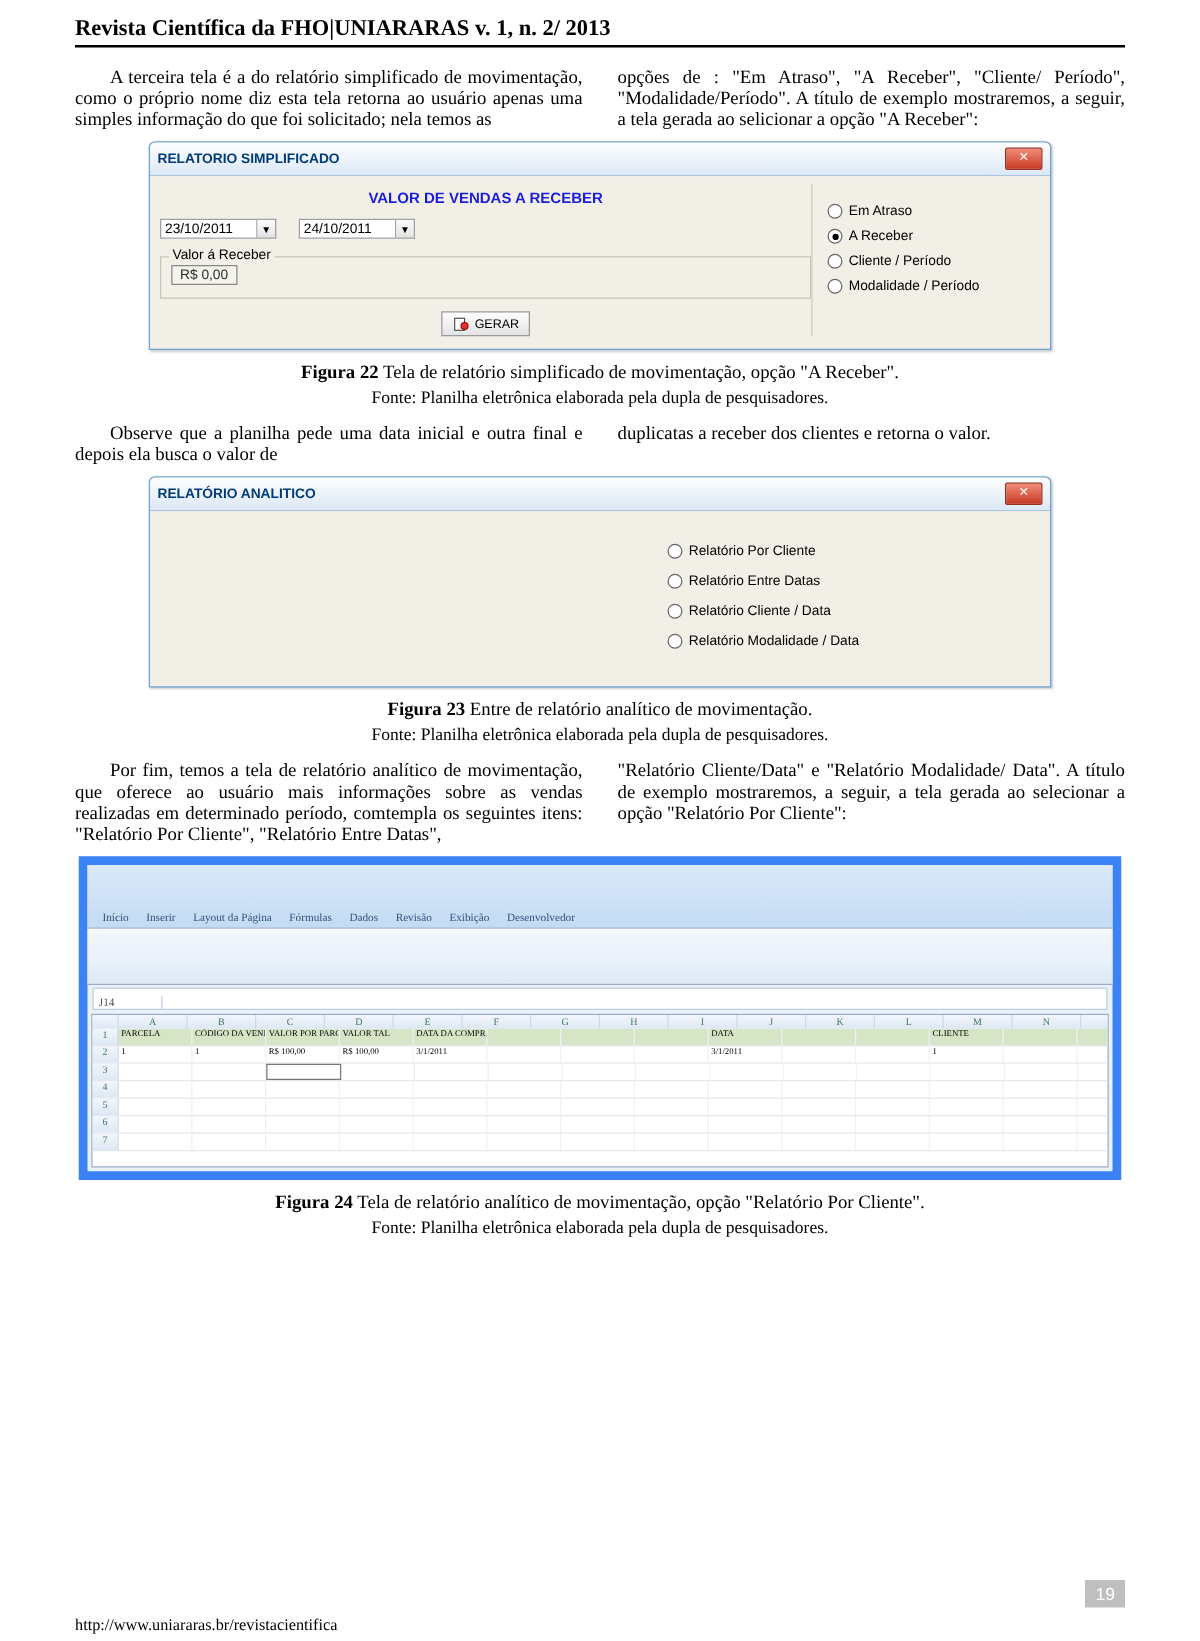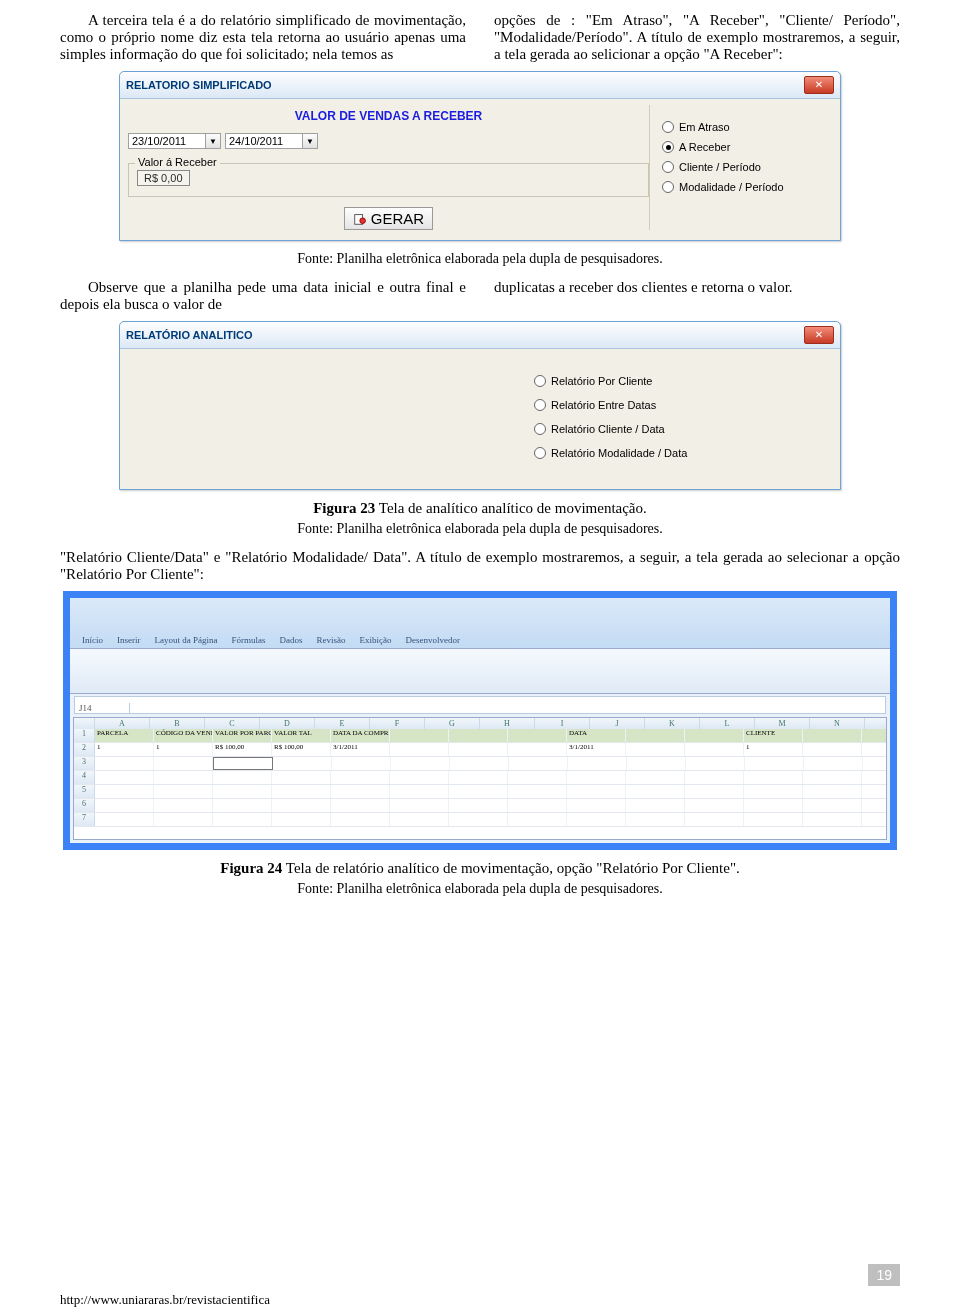--- a/index.html
+++ b/index.html
@@ -14,29 +14,29 @@
   .page-num{position:absolute;bottom:36px;right:60px;background:#bfbfbf;color:#fff;font-family:Arial,sans-serif;font-size:14px;padding:3px 8px}
   
   .win{font-family:"Segoe UI",Tahoma,sans-serif;font-size:11px;border:1px solid #6ea3d8;border-radius:5px 5px 0 0;background:#f2efe6;margin:0 auto 10px auto;box-shadow:1px 1px 2px rgba(0,0,0,.2)}
   .win1{width:720px}
   .titlebar{background:linear-gradient(#fefefe,#dbe8f6);border-bottom:1px solid #aac4e0;padding:4px 6px;display:flex;justify-content:space-between;align-items:center;border-radius:5px 5px 0 0}
   .titlebar .t{color:#003b78;font-weight:bold}
   .closebtn{width:28px;height:16px;background:linear-gradient(#f28d7a,#c83a24);border:1px solid #9c2e1c;border-radius:2px;display:flex;align-items:center;justify-content:center;color:#fff;font-size:10px;line-height:1}
   .win1-body{display:flex;padding:6px 8px 10px 8px}
   .leftpane{flex:1}
   .banner{text-align:center;color:#1a1de0;font-weight:bold;font-size:12px;margin:4px 0 10px 0}
-  .daterow{display:flex;gap:4px;margin-bottom:14px}
+  .daterow{display:flex;gap:18px;margin-bottom:14px}
   .datebox{display:flex}
   .datebox input{width:70px;border:1px solid #a0a0a0;padding:1px 3px;font-size:11px}
   .drop{width:14px;border:1px solid #a0a0a0;border-left:none;background:linear-gradient(#fcfcfc,#e2e2e2);display:flex;align-items:center;justify-content:center;font-size:8px}
   .group{border:1px solid #c8c4b6;background:#f2efe6;padding:6px 8px 10px 8px;position:relative;margin-bottom:10px}
   .group .legend{position:absolute;top:-8px;left:6px;background:#f2efe6;padding:0 3px;font-size:11px}
   .moneybox{display:inline-block;border:1px solid #888;background:#f4f3ec;padding:1px 6px;color:#2b2b2b;font-size:11px}
   .genrow{display:flex;justify-content:center}
-  .genbtn{border:1px solid #9a9a9a;background:linear-gradient(#fefefe,#e4e4e4);padding:2px 8px;display:flex;align-items:center;gap:4px;font-size:15px}
+  .genbtn{border:1px solid #9a9a9a;background:linear-gradient(#fefefe,#e4e4e4);padding:2px 8px;display:flex;align-items:center;gap:4px;font-size:10px}
   .genbtn svg{width:14px;height:14px}
   .rightpane{width:170px;border-left:1px solid #d0ccb8;padding:8px 0 0 12px}
   .radio{display:flex;align-items:flex-end;gap:5px;margin:8px 0;font-size:11px}
   .radio .dot{width:10px;height:10px;border:1px solid #666;border-radius:50%;background:#fff;display:flex;align-items:center;justify-content:center}
   .radio.sel .dot::after{content:"";width:5px;height:5px;background:#000;border-radius:50%}
   
   .win2{width:720px}
   .win2-body{padding:10px 6px 14px 6px;display:flex;justify-content:flex-end}
   .win2-inner{width:300px;padding:4px 0}
   .win2-inner .radio{margin:12px 0}
@@ -55,20 +55,21 @@
   .row{display:flex;height:13px;border-bottom:1px solid #e3e8ef}
   .row .rh{flex:0 0 20px;background:linear-gradient(#f2f6fb,#dde8f4);border-right:1px solid #cbd9ea;text-align:center;font-size:8px;color:#476}
   .row .c{flex:0 0 54px;border-right:1px solid #eef1f6;font-size:7px;padding:0 2px;white-space:nowrap;overflow:hidden}
   .band{background:#d7e5c7}
   .sheet-area{position:relative;height:110px}
 </style>
 </head>
 <body>
 
 <div class="page">
+  <div class="header-line">Revista Científica da FHO|UNIARARAS v. 1, n. 2/ 2013</div>
 
   <div class="two-col">
     <div style="text-indent:28px">A terceira tela é a do relatório simplificado de movimentação, como o próprio nome diz esta tela retorna ao usuário apenas uma simples informação do que foi solicitado; nela temos as</div>
     <div>opções de : "Em Atraso", "A Receber", "Cliente/ Período", "Modalidade/Período". A título de exemplo mostraremos, a seguir, a tela gerada ao selicionar a opção "A Receber":</div>
   </div>
 
   <div class="win win1">
     <div class="titlebar">
       <span class="t">RELATORIO SIMPLIFICADO</span>
       <div class="closebtn">✕</div>
@@ -114,20 +115,21 @@
             <span>Cliente / Período</span>
           </div>
         <div class="radio">
             <span class="dot"></span>
             <span>Modalidade / Período</span>
           </div>
       </div>
     </div>
   </div>
 
+  <div class="caption"><b>Figura 22</b><span> Tela de relatório simplificado de movimentação, opção "A Receber".</span></div>
   <div class="fonte">Fonte: Planilha eletrônica elaborada pela dupla de pesquisadores.</div>
 
   <div class="two-col">
     <div style="text-indent:28px">Observe que a planilha pede uma data inicial e outra final  e depois ela busca  o valor de</div>
     <div>duplicatas a receber dos clientes e retorna o valor.</div>
   </div>
 
   <div class="win win2">
     <div class="titlebar">
       <span class="t">RELATÓRIO ANALITICO</span>
@@ -148,24 +150,25 @@
             <span>Relatório Cliente / Data</span>
           </div>
         <div class="radio">
             <span class="dot"></span>
             <span>Relatório Modalidade / Data</span>
           </div>
       </div>
     </div>
   </div>
 
-  <div class="caption"><b>Figura 23</b><span> Tela de analítico analítico de movimentação.</span></div>
+  <div class="caption"><b>Figura 23</b><span> Entre de relatório analítico de movimentação.</span></div>
   <div class="fonte">Fonte: Planilha eletrônica elaborada pela dupla de pesquisadores.</div>
 
   <div class="two-col">
+    <div style="text-indent:28px">Por fim, temos a tela de relatório analítico de movimentação, que oferece ao usuário mais informações sobre as vendas realizadas em determinado período, comtempla os seguintes itens: "Relatório Por Cliente", "Relatório  Entre  Datas",</div>
     <div>"Relatório Cliente/Data" e "Relatório Modalidade/ Data". A título de exemplo mostraremos, a seguir, a tela gerada ao selecionar a opção "Relatório Por Cliente":</div>
   </div>
 
   <div class="excel">
     <div class="ribbon">
       <div class="rtab">Início</div>
       <div class="rtab">Inserir</div>
       <div class="rtab">Layout da Página</div>
       <div class="rtab">Fórmulas</div>
       <div class="rtab">Dados</div>

